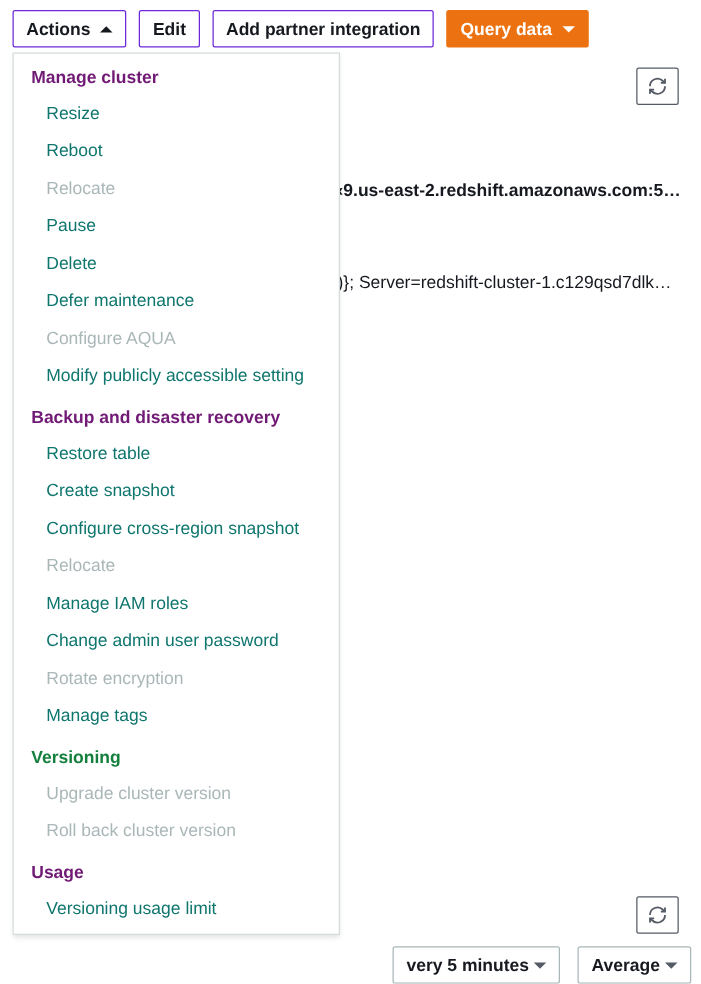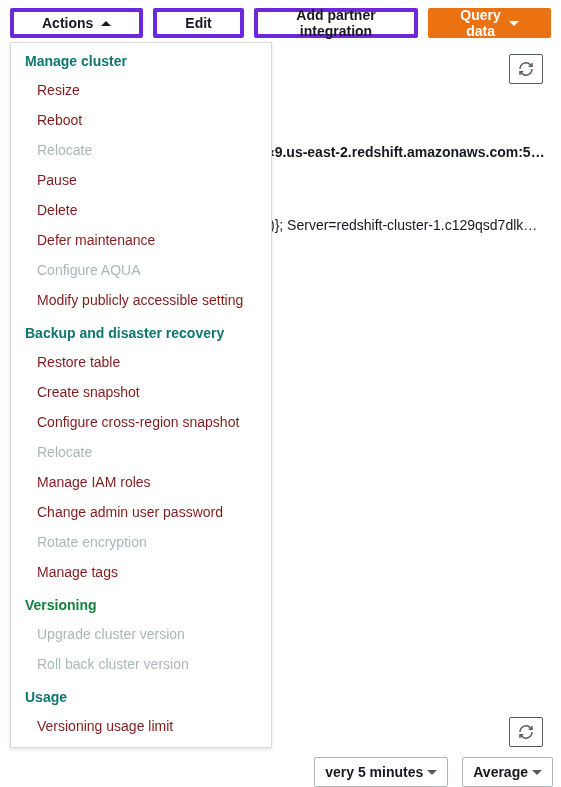--- a/index.html
+++ b/index.html
@@ -13,24 +13,24 @@
       overflow: hidden;
       position: relative;
     }
     .toolbar {
       display: flex;
       gap: 10px;
       padding: 8px 10px;
       align-items: center;
     }
     .btn {
-      border: 4px solid #6d28d9;
-      background: #ffffff;
-      color: #16191f;
-      padding: 5px 28px;
+      border: 1px solid #6d28d9;
+      background: #ffffff;
+      color: #16191f;
+      padding: 5px 10px;
       font-size: 14px;
       font-weight: 700;
       cursor: pointer;
       display: inline-flex;
       align-items: center;
       gap: 8px;
       border-radius: 2px;
       height: 30px;
     }
     .btn-primary {
@@ -54,27 +54,27 @@
       width: 262px;
       background: #ffffff;
       border: 1px solid #d5dbdb;
       box-shadow: 0 2px 4px rgba(0,0,0,0.1);
       z-index: 10;
       padding-bottom: 6px;
     }
     .dropdown-section-title {
       font-weight: 700;
       padding: 10px 14px 6px 14px;
-      color: #0f766e;
+      color: #701a75;
       font-size: 14px;
     }
     .dropdown-section-title.disabled { color: #15803d; }
     .dropdown-item {
       padding: 7px 14px 7px 26px;
-      color: #7f1d1d;
+      color: #0f766e;
       font-size: 14px;
       cursor: pointer;
     }
     .dropdown-item.disabled { color: #aab7b8; cursor: default; }
     .content {
       position: absolute;
       top: 42px;
       left: 0;
       right: 0;
       bottom: 0;

